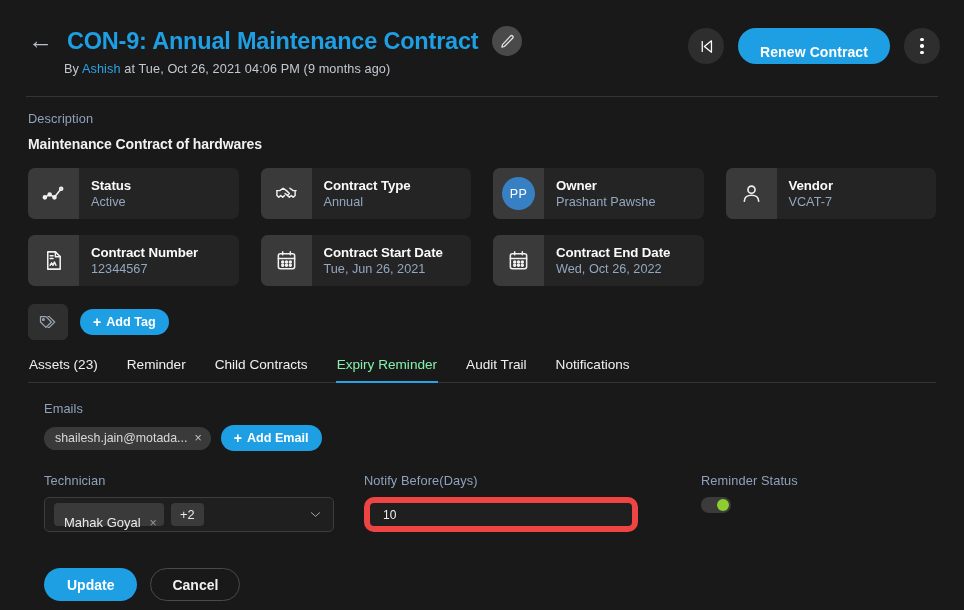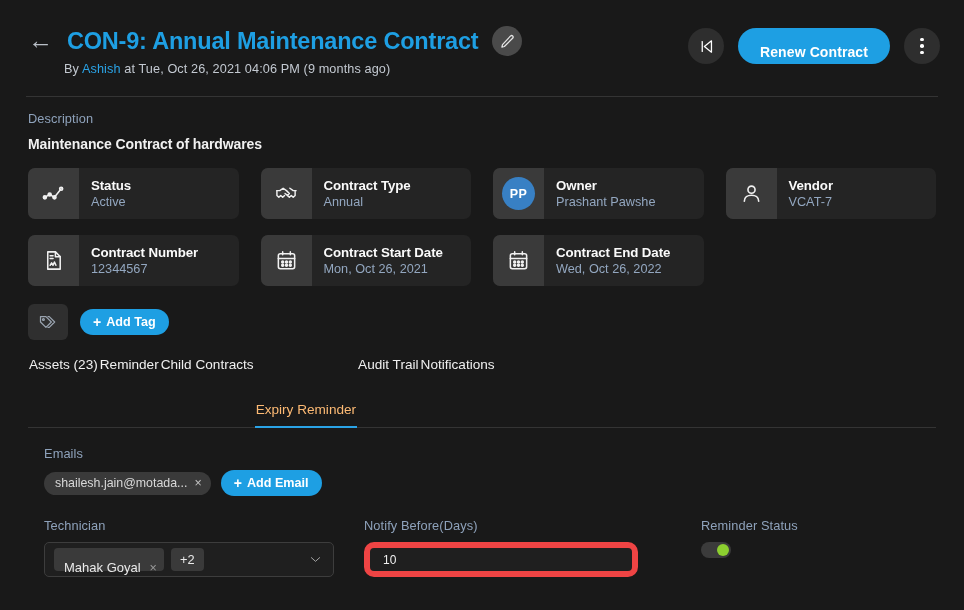--- a/index.html
+++ b/index.html
@@ -132,21 +132,21 @@
     background: #3a3a3a;
     display: flex; align-items: center; justify-content: center;
   }
   .card-icon svg { width: 23px; height: 23px; }
   .avatar {
     width: 33px; height: 33px;
     border-radius: 50%;
     background: #3880c4;
     color: #ffffff;
     font-size: 12.5px;
-    font-weight: 700;
+    font-weight: 400;
     display: flex; align-items: center; justify-content: center;
     letter-spacing: 0.3px;
   }
   .card-text { padding-left: 12px; overflow: hidden; }
   .card-label {
     font-size: 13.3px;
     font-weight: 700;
     color: #fafafa;
     letter-spacing: -0.1px;
     white-space: nowrap;
@@ -190,35 +190,35 @@
   .pill-btn .plus { font-size: 14px; font-weight: 700; line-height: 1; }
 
   
   .tabs-wrap {
     margin-top: 10px;
     padding: 0 28px;
     position: relative;
   }
   .tabs {
     display: flex;
+    gap: 27px;
     border-bottom: 1px solid #343434;
   }
   .tab {
     font-size: 13.6px;
     color: #f0f0f0;
     padding: 7px 1px 9px 1px;
     cursor: pointer;
     white-space: nowrap;
     border-bottom: 2px solid transparent;
     margin-bottom: -1px;
   }
   .tab.active {
-    color: #fdba74;
+    color: #86efac;
     border-bottom-color: #2aa3e6;
-    margin-top: 45px;
   }
 
   
   .panel { padding: 18px 28px 0 44px; }
   .field-label {
     font-size: 12.8px;
     color: #8ea2bb;
     margin-bottom: 9px;
     letter-spacing: 0.1px;
   }
@@ -476,21 +476,21 @@
         <circle cx="8" cy="13.5" r="1" fill="#f0f0f0"></circle>
           <circle cx="12" cy="13.5" r="1" fill="#f0f0f0"></circle>
           <circle cx="16" cy="13.5" r="1" fill="#f0f0f0"></circle>
         <circle cx="8" cy="17" r="1" fill="#f0f0f0"></circle>
           <circle cx="12" cy="17" r="1" fill="#f0f0f0"></circle>
           <circle cx="16" cy="17" r="1" fill="#f0f0f0"></circle>
       </svg>
     </div>
     <div class="card-text">
       <div class="card-label">Contract Start Date</div>
-      <div class="card-value">Mon, Oct 26, 2021</div>
+      <div class="card-value">Tue, Jun 26, 2021</div>
     </div>
   </div>
 
   <div class="card">
     <div class="card-icon">
       <svg viewBox="0 0 24 24" fill="none" stroke="#f0f0f0" stroke-width="1.6" stroke-linecap="round" stroke-linejoin="round">
         <rect x="3.5" y="5" width="17" height="15.5" rx="2"></rect>
         <line x1="3.5" y1="10" x2="20.5" y2="10"></line>
         <line x1="8" y1="3" x2="8" y2="6"></line>
           <line x1="16" y1="3" x2="16" y2="6"></line>

